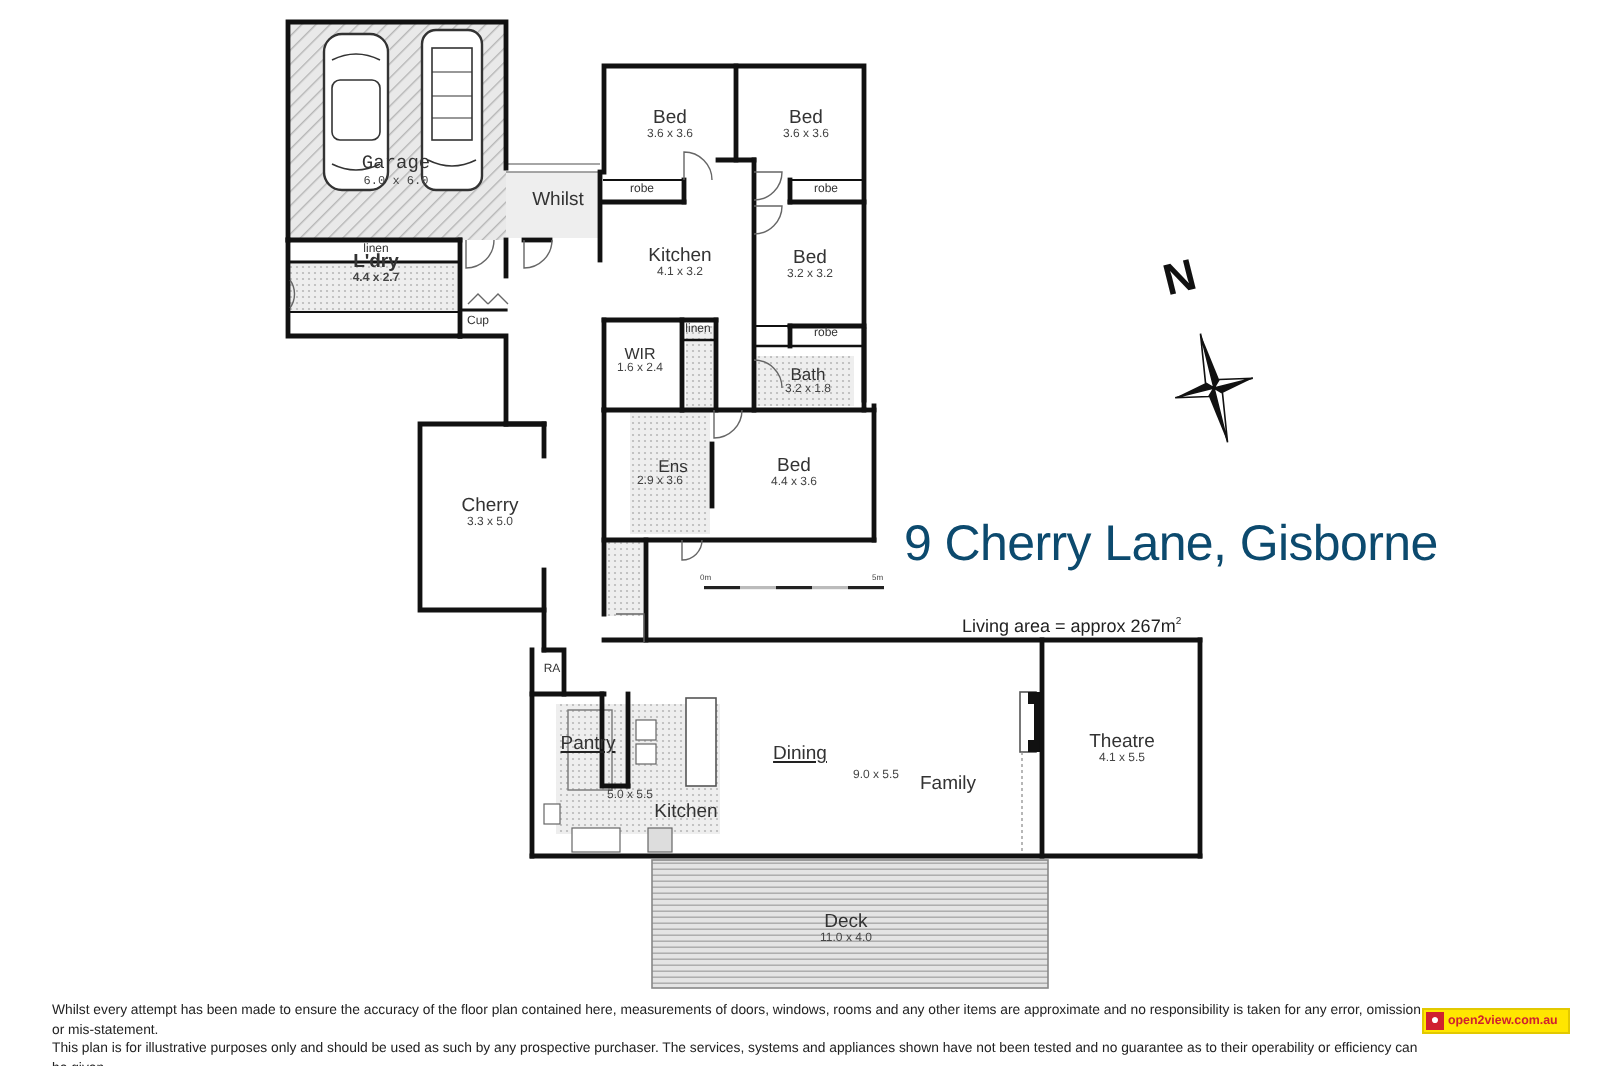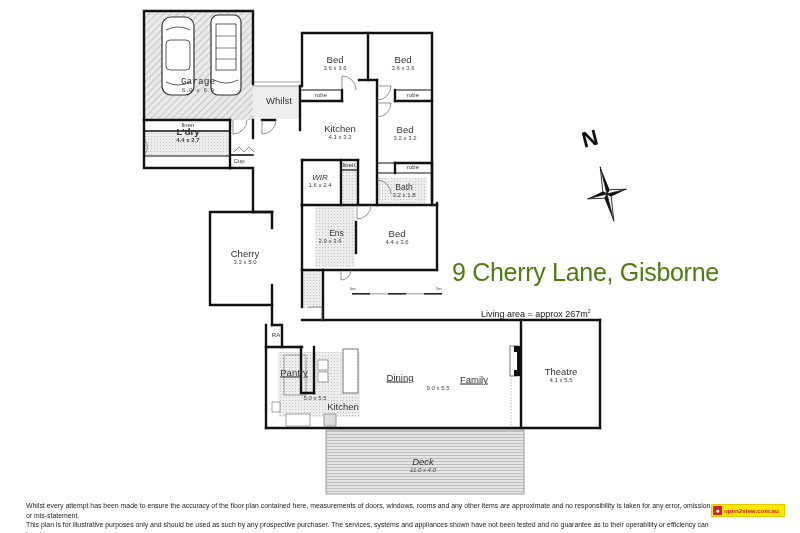--- a/index.html
+++ b/index.html
@@ -2,21 +2,21 @@
 <html><head>
 <meta charset="utf-8">
 <style>
   html, body { margin:0; padding:0; background:#ffffff; }
   body { width:800px; height:533px; position:relative; overflow:hidden; font-family:"Liberation Sans", sans-serif; }
   #plan { position:absolute; left:0; top:0; width:800px; height:533px; }
   .lbl { position:absolute; transform:translate(-50%,-50%); white-space:nowrap; color:#222; text-align:center; }
   .room-name { font-size:9.5px; color:#333; }
   .room-dim { font-size:6px; color:#444; }
   .tiny { font-size:6px; color:#333; }
-  #title { position:absolute; left:452px; top:258px; font-size:25px; color:#4d7c0f; letter-spacing:-0.3px; white-space:nowrap; }
+  #title { position:absolute; left:452px; top:258px; font-size:25px; color:#0c4a6e; letter-spacing:-0.3px; white-space:nowrap; }
   #living { position:absolute; left:481px; top:308px; font-size:9px; color:#222; white-space:nowrap; }
   #living sup { font-size:5px; }
   #north { position:absolute; left:582px; top:126px; font-size:22px; font-weight:bold; transform:rotate(-14deg); color:#111; }
   #disclaimer { position:absolute; left:26px; top:501px; width:690px; font-size:6.9px; line-height:9.6px; color:#222; }
   #logo { position:absolute; left:711px; top:504px; width:72px; height:11px; background:#ffe600; display:flex; align-items:center; border:1px solid #e2c900; }
   #logo .lg-icon { width:9px; height:9px; background:#d0202f; margin:0 2px 0 1px; display:flex; align-items:center; justify-content:center; color:#fff; font-size:7px; line-height:9px; }
   #logo .lg-text { font-size:6.2px; color:#d0202f; font-weight:bold; }
   .scale-lbl { position:absolute; font-size:4px; color:#444; }
 </style>
 </head>
@@ -213,21 +213,21 @@
 <div class="lbl" style="left:340px;top:131px;">
   <div class="room-name">Kitchen</div>
   <div class="room-dim">4.1 x 3.2</div>
 </div>
 <div class="lbl" style="left:405px;top:132px;">
   <div class="room-name">Bed</div>
   <div class="room-dim">3.2 x 3.2</div>
 </div>
 <div class="lbl tiny" style="left:413px;top:167px;">robe</div>
 <div class="lbl" style="left:320px;top:180px;">
-  <div class="room-name" style="font-size:8px;font-style:italic;">WIR</div>
+  <div class="room-name" style="font-size:8px;">WIR</div>
   <div class="room-dim">1.6 x 2.4</div>
 </div>
 <div class="lbl tiny" style="left:349px;top:165px;">linen</div>
 <div class="lbl" style="left:404px;top:190px;text-align:center;">
   <div class="room-name" style="font-size:8.5px;">Bath</div>
   <div class="room-dim">3.2 x 1.8</div>
 </div>
 <div class="lbl" style="left:330px;top:236px;">
   <div class="room-name" style="font-size:8.5px;margin-left:13px;">Ens</div>
   <div class="room-dim">2.9 x 3.6</div>
@@ -246,31 +246,31 @@
 </div>
 <div class="lbl" style="left:315px;top:398px;">
   <div class="room-dim">5.0 x 5.5</div>
 </div>
 <div class="lbl" style="left:343px;top:406px;">
   <div class="room-name">Kitchen</div>
 </div>
 <div class="lbl" style="left:400px;top:377px;text-decoration:underline;">
   <div class="room-name">Dining</div>
 </div>
-<div class="lbl" style="left:474px;top:379px;text-decoration:underline;">
+<div class="lbl" style="left:474px;top:392px;">
   <div class="room-name">Family</div>
 </div>
 <div class="lbl" style="left:438px;top:388px;">
   <div class="room-dim">9.0 x 5.5</div>
 </div>
 <div class="lbl" style="left:561px;top:374px;">
   <div class="room-name">Theatre</div>
   <div class="room-dim">4.1 x 5.5</div>
 </div>
-<div class="lbl" style="left:423px;top:464px;font-style:italic;">
+<div class="lbl" style="left:423px;top:464px;">
   <div class="room-name">Deck</div>
   <div class="room-dim">11.0 x 4.0</div>
 </div>
 
 <div id="north">N</div>
 
 <div id="title">9 Cherry Lane, Gisborne</div>
 <div id="living"><span>Living area = approx 267m</span><sup>2</sup></div>
 
 <div id="disclaimer">

